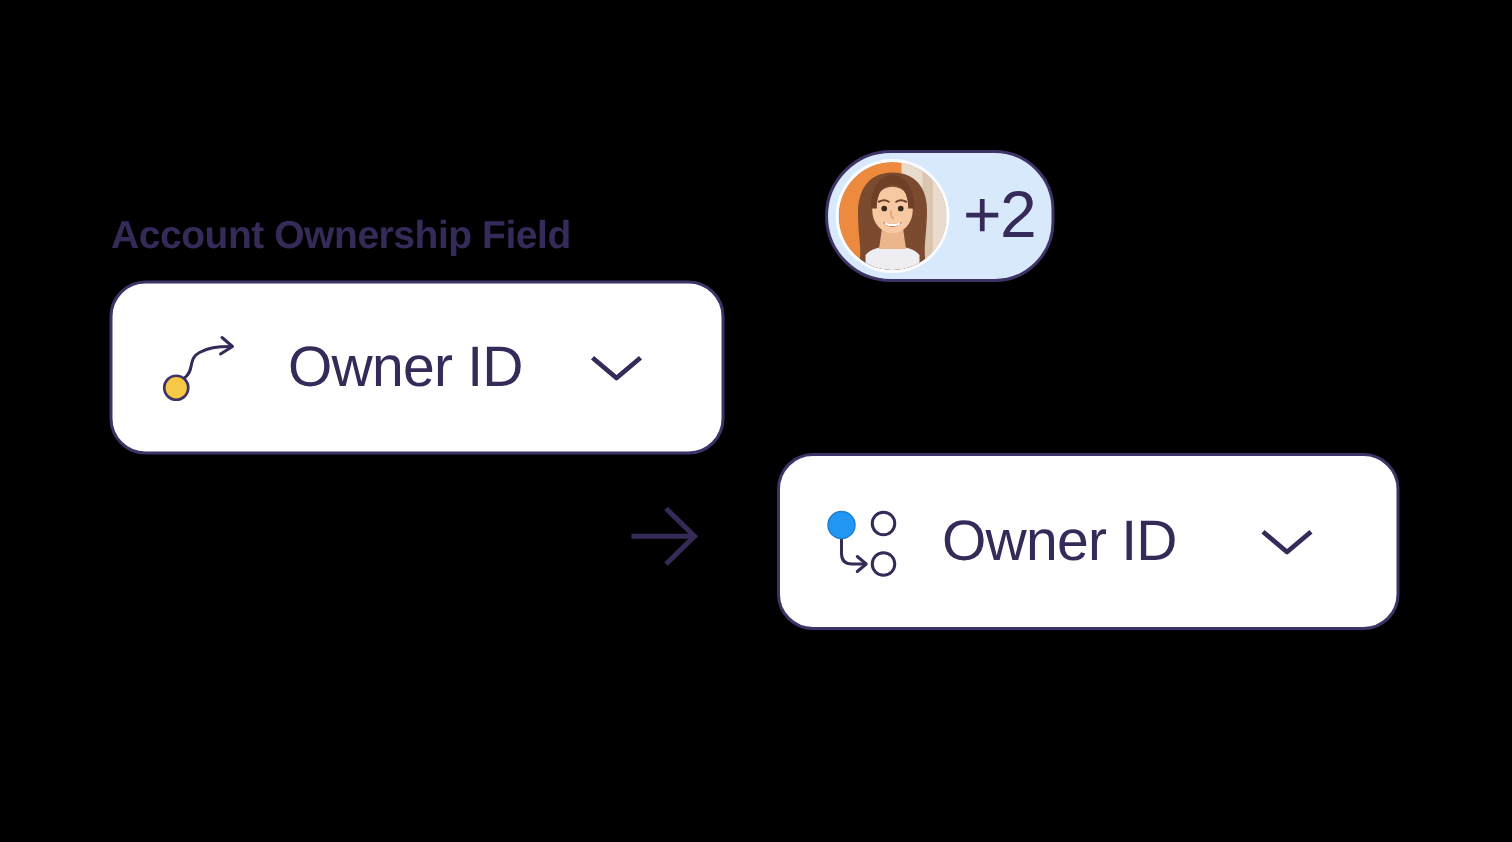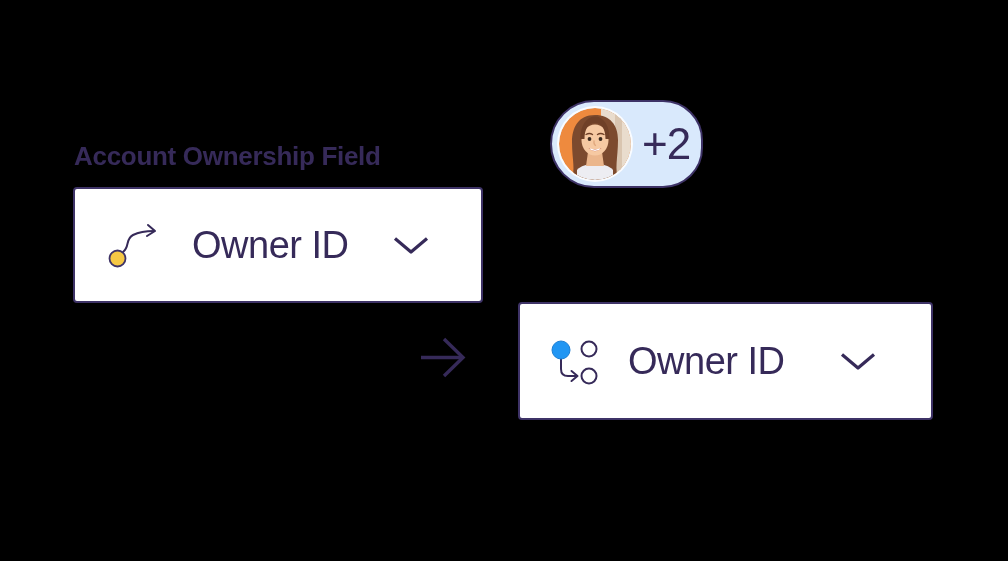--- a/index.html
+++ b/index.html
@@ -23,21 +23,21 @@
     position:absolute;
     font-size:26px;font-weight:700;letter-spacing:-0.3px;
     color:var(--text);white-space:nowrap;line-height:30px;
   }
   .label-account{left:74px;top:141px;}
   .label-lead{left:518px;top:254px;}
   .card{
     position:absolute;display:flex;align-items:center;
     background:var(--card-bg);
     border:2px solid var(--card-border);
-    border-radius:4px;
+    border-radius:24px;
   }
   .card-account{left:73px;top:187px;width:410px;height:116px;}
   .card-lead{left:518px;top:302px;width:415px;height:118px;}
   .card-account .value-icon{margin-left:33px;}
   .card-lead .value-icon{margin-left:30px;}
   .card-value{
     margin-left:30px;font-size:38px;letter-spacing:-0.5px;
     color:var(--text);white-space:nowrap;
   }
   .chevron{margin-left:auto;flex:none;}

